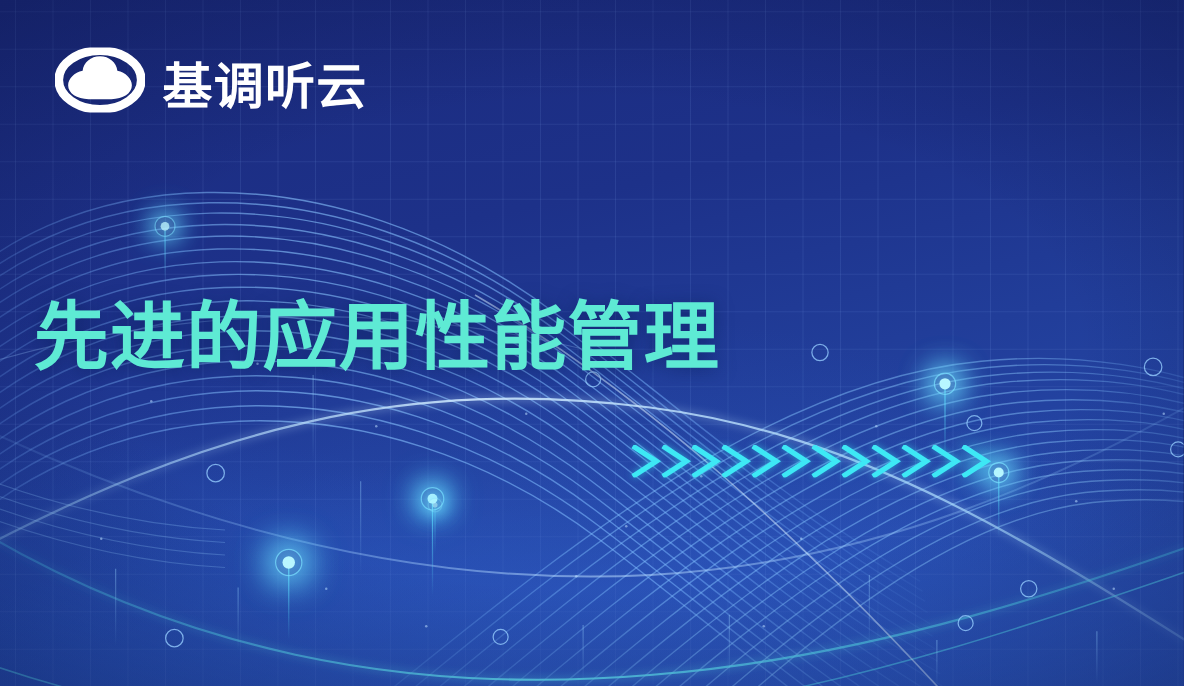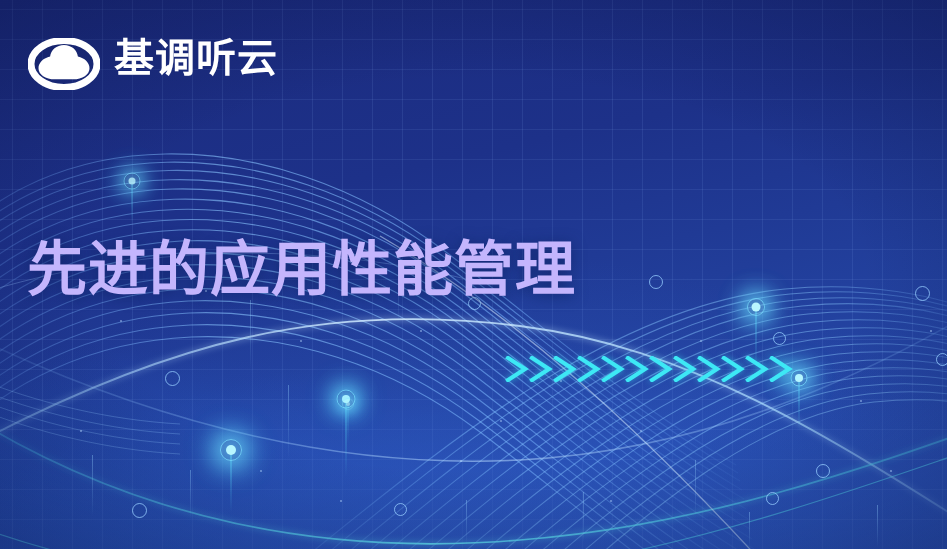--- a/index.html
+++ b/index.html
@@ -53,45 +53,45 @@
   .bg-vignette {
     background:
       radial-gradient(ellipse 75% 65% at 50% 50%, rgba(0,0,0,0) 55%, rgba(10,20,70,0.40) 100%);
   }
 
   svg.layer { overflow: visible; }
 
   
   #logo {
     position: absolute;
-    left: 28px;
+    left: 44px;
     top: 38px;
     display: flex;
-    align-items: flex-start;
+    align-items: flex-end;
     gap: 14px;
     z-index: 30;
   }
   #logo-mark { width: 72px; height: 52px; display: block; }
   #logo-text {
     color: #ffffff;
     font-size: 40px;
     line-height: 1;
     font-weight: 700;
     letter-spacing: 1px;
     white-space: nowrap;
     font-family: "DejaVu Sans", "Liberation Sans", sans-serif;
   }
 
   
   #headline {
     position: absolute;
     left: 27px;
     top: 198px;
     z-index: 30;
-    color: #c4b5fd;
+    color: #5eead4;
     font-size: 60px;
     font-weight: 700;
     line-height: 1.08;
     letter-spacing: 1px;
     white-space: nowrap;
     text-shadow: 0 2px 14px rgba(10,30,90,0.55);
     font-family: Liberation Serif, serif;
   }
 
   

